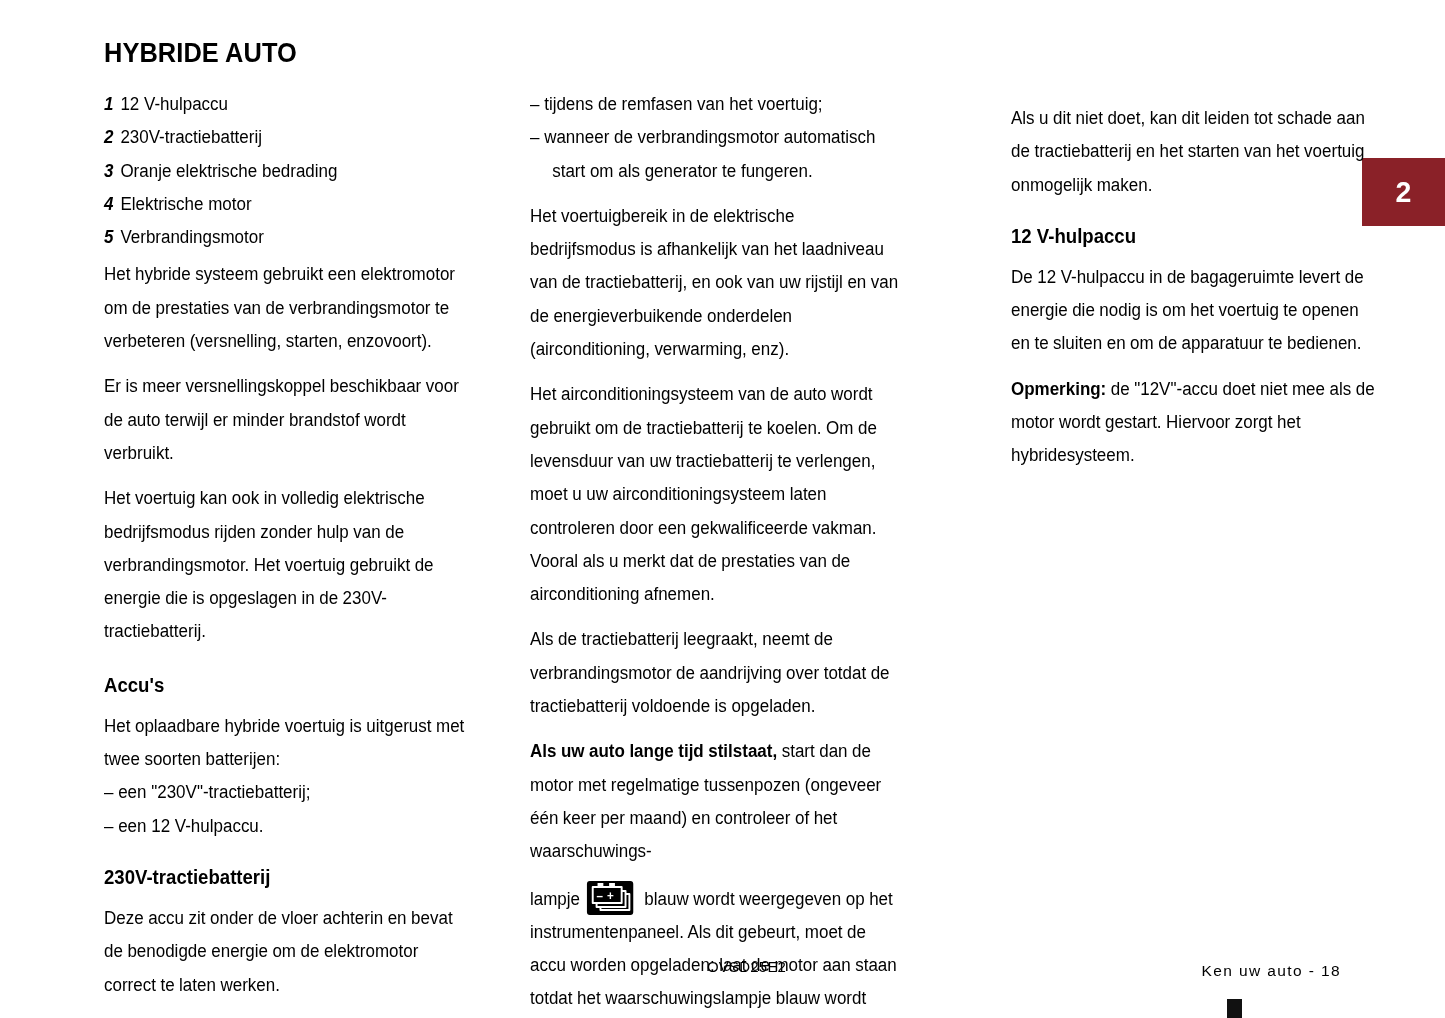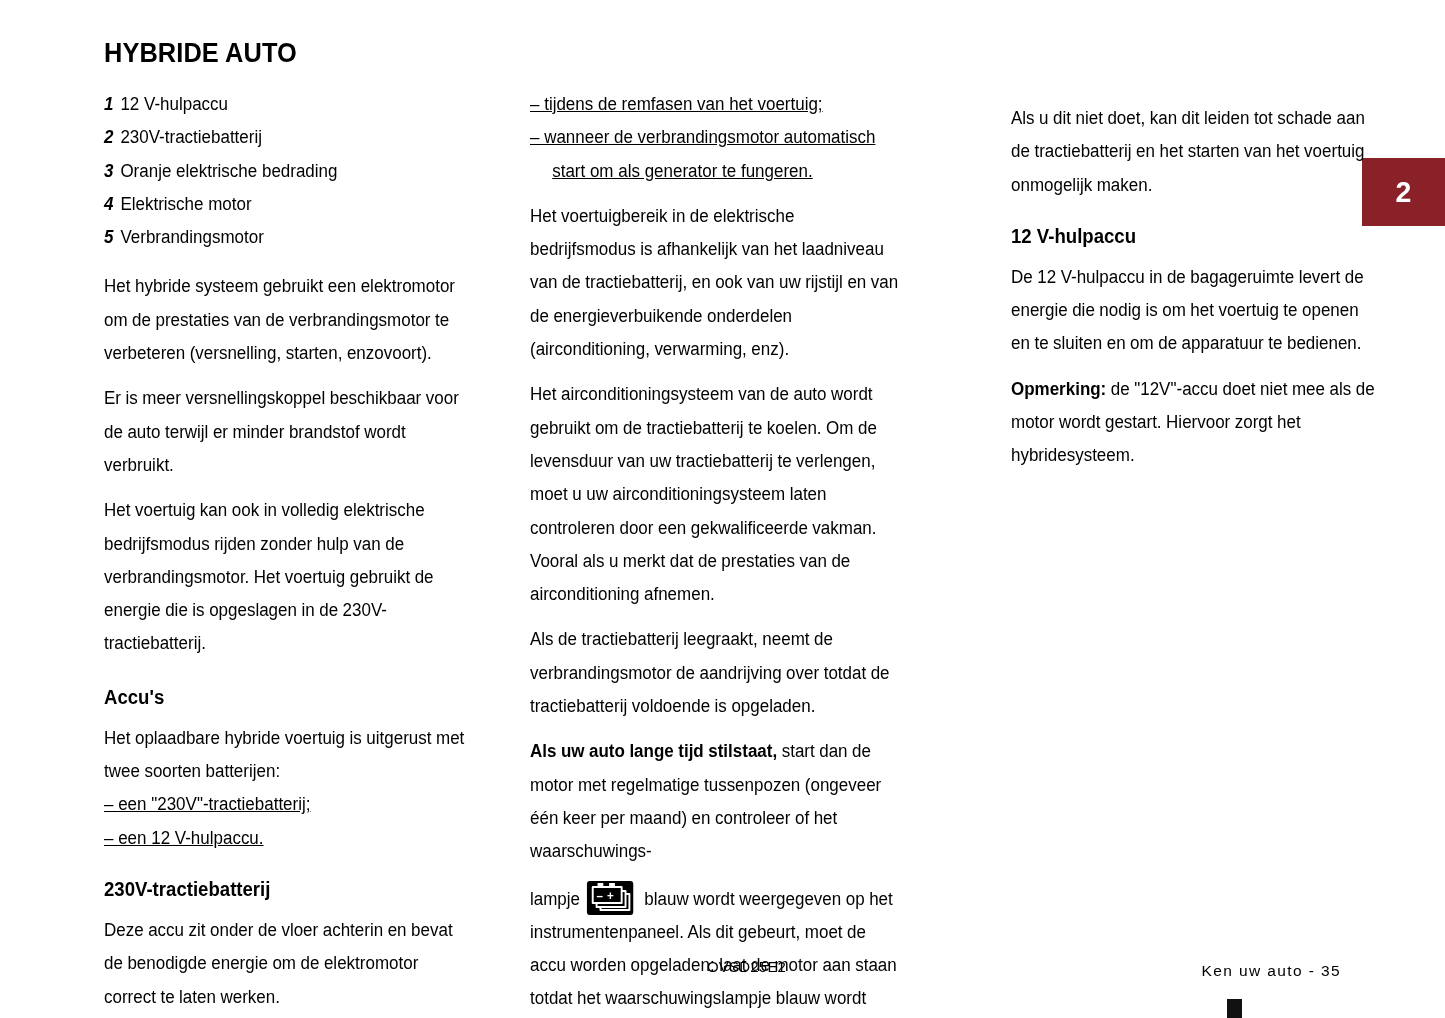--- a/index.html
+++ b/index.html
@@ -71,42 +71,41 @@
     line-height: 33.3px;
     margin: 0 0 12px 0;
     transform: scaleX(0.965);
     transform-origin: left top;
     text-align: left;
     word-spacing: -0.2px;
   }
   .para.tight { margin-bottom: 0; }
 
   .numlist {
-    margin: 0 0 16px 0;
+    margin: 0 0 4px 0;
     padding: 0;
     list-style: none;
   }
   .numlist li {
     font-size: 17.6px;
     line-height: 33.3px;
     transform: scaleX(0.965);
     transform-origin: left top;
   }
   .numlist li .idx {
     font-weight: bold;
     font-style: italic;
     display: inline-block;
     width: 17px;
   }
 
   .dashlist {
     margin: 0 0 12px 0;
     padding: 0;
     list-style: none;
-    text-decoration: underline;
   }
   .dashlist li {
     font-size: 17.6px;
     line-height: 33.3px;
     transform: scaleX(0.965);
     transform-origin: left top;
     padding-left: 23px;
     text-indent: -23px;
   }
 
@@ -247,14 +246,14 @@
 
     <h2 class="sub-head">12 V-hulpaccu</h2>
     <p class="para">De 12 V-hulpaccu in de bagageruimte levert de energie die nodig is om het voertuig te openen en te sluiten en om de apparatuur te bedienen.</p>
 
     <p class="para"><b>Opmerking:</b><span> de "12V"-accu doet niet mee als de motor wordt gestart. Hiervoor zorgt het hybridesysteem.</span></p>
   </div>
 
 </div>
 
 <div class="doc-code">OVSD25E2</div>
-<div class="footer-right">Ken uw auto - 35</div>
+<div class="footer-right">Ken uw auto - 18</div>
 <div class="footer-square"></div>
 
 </body></html>

